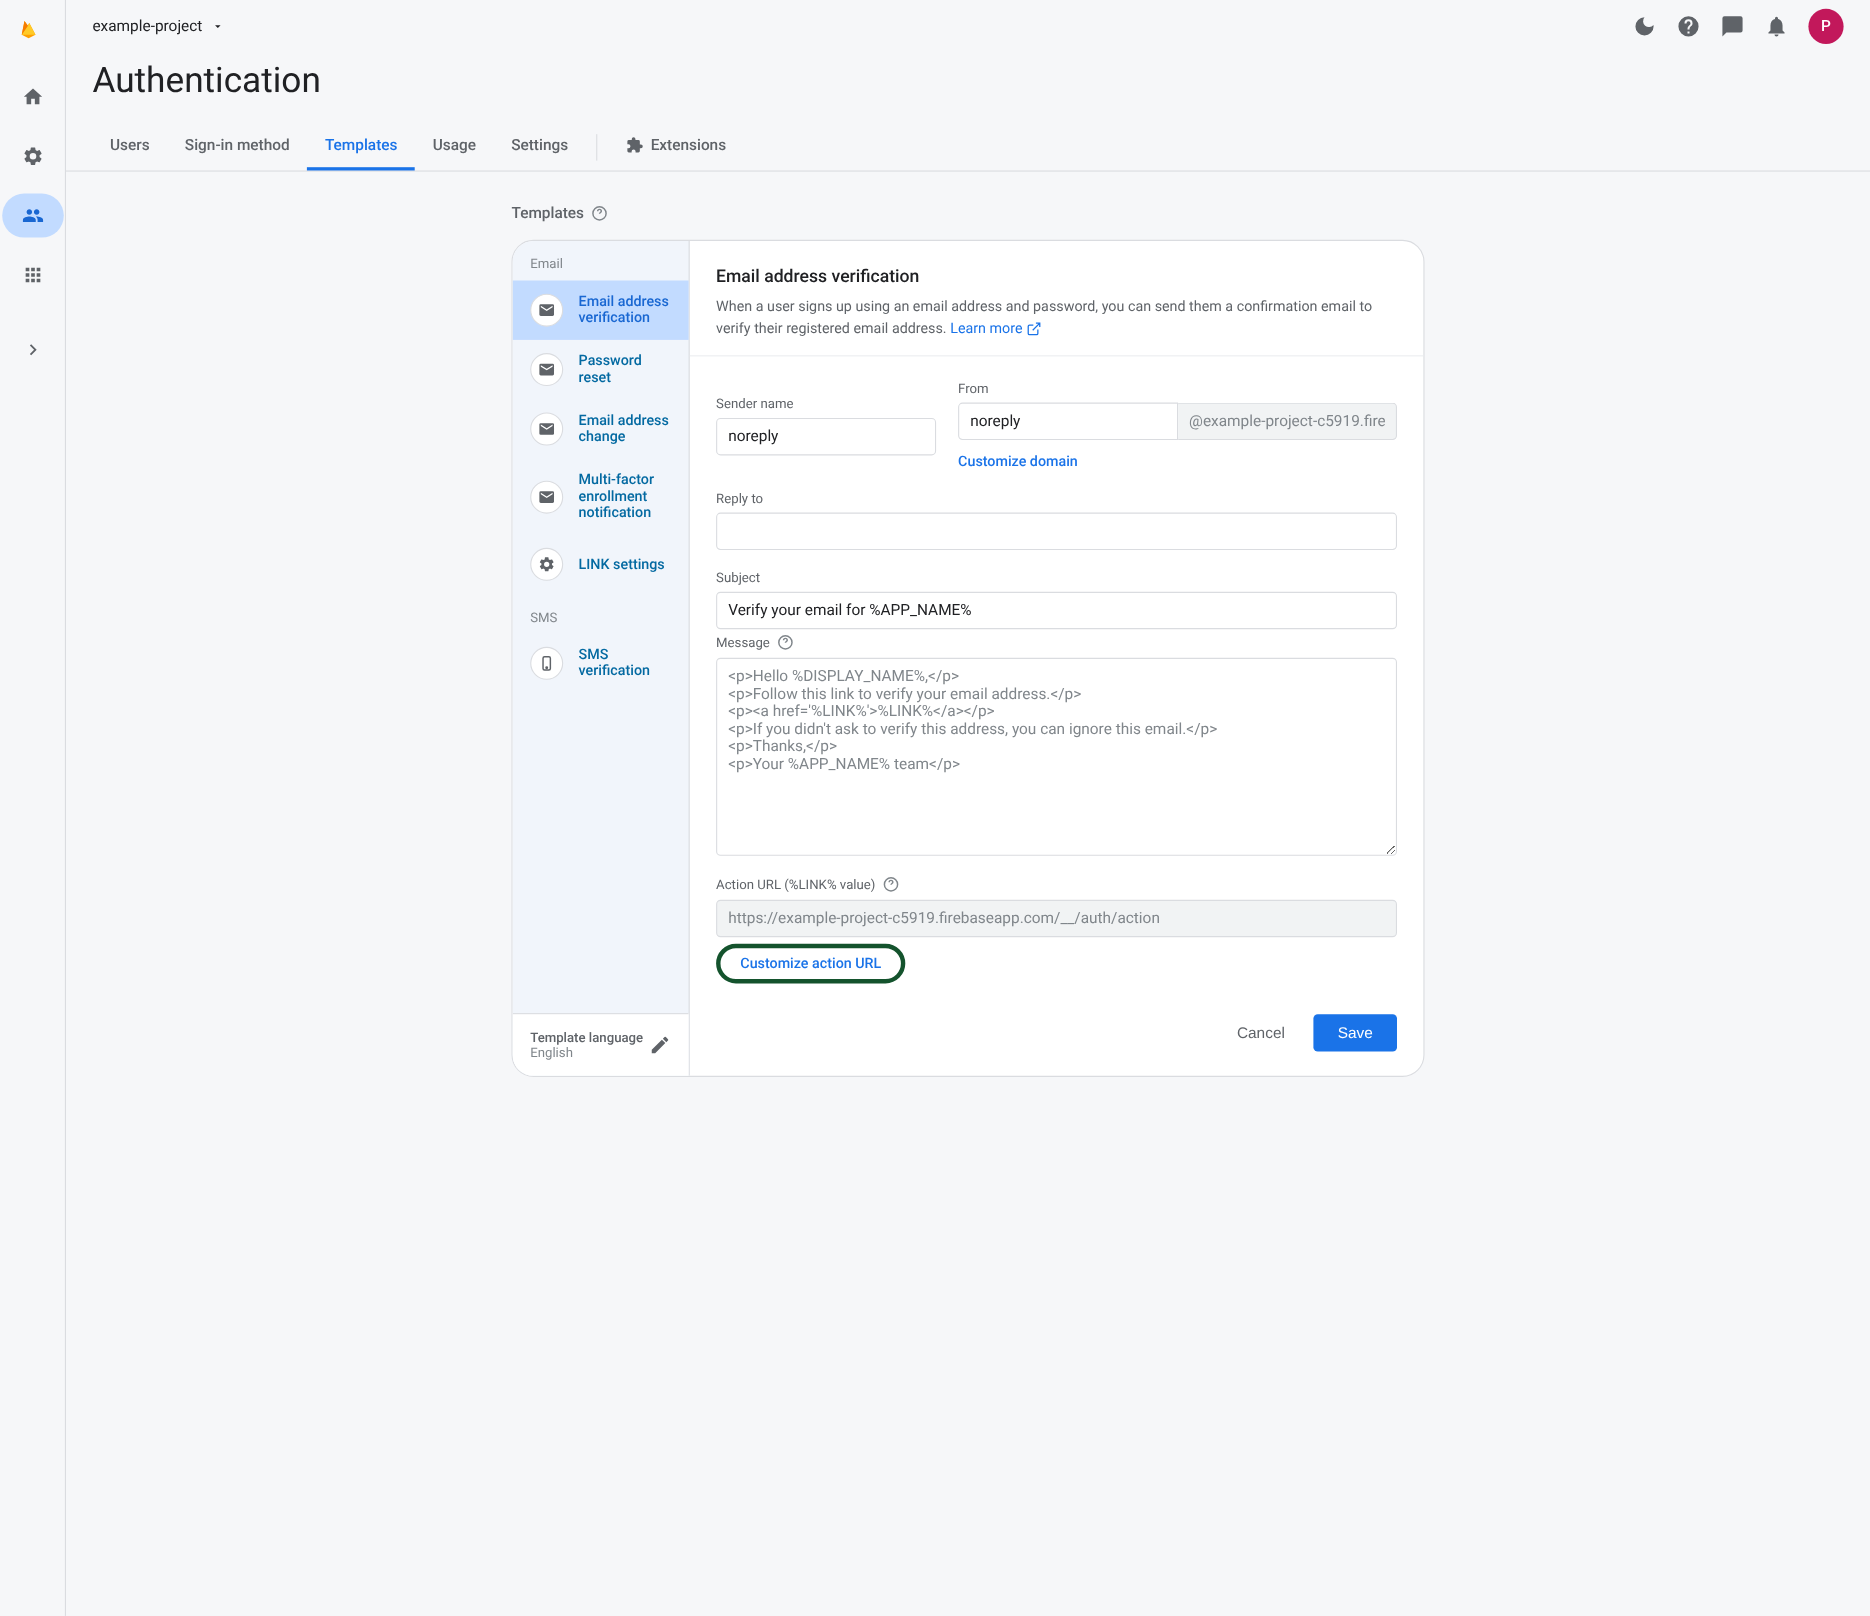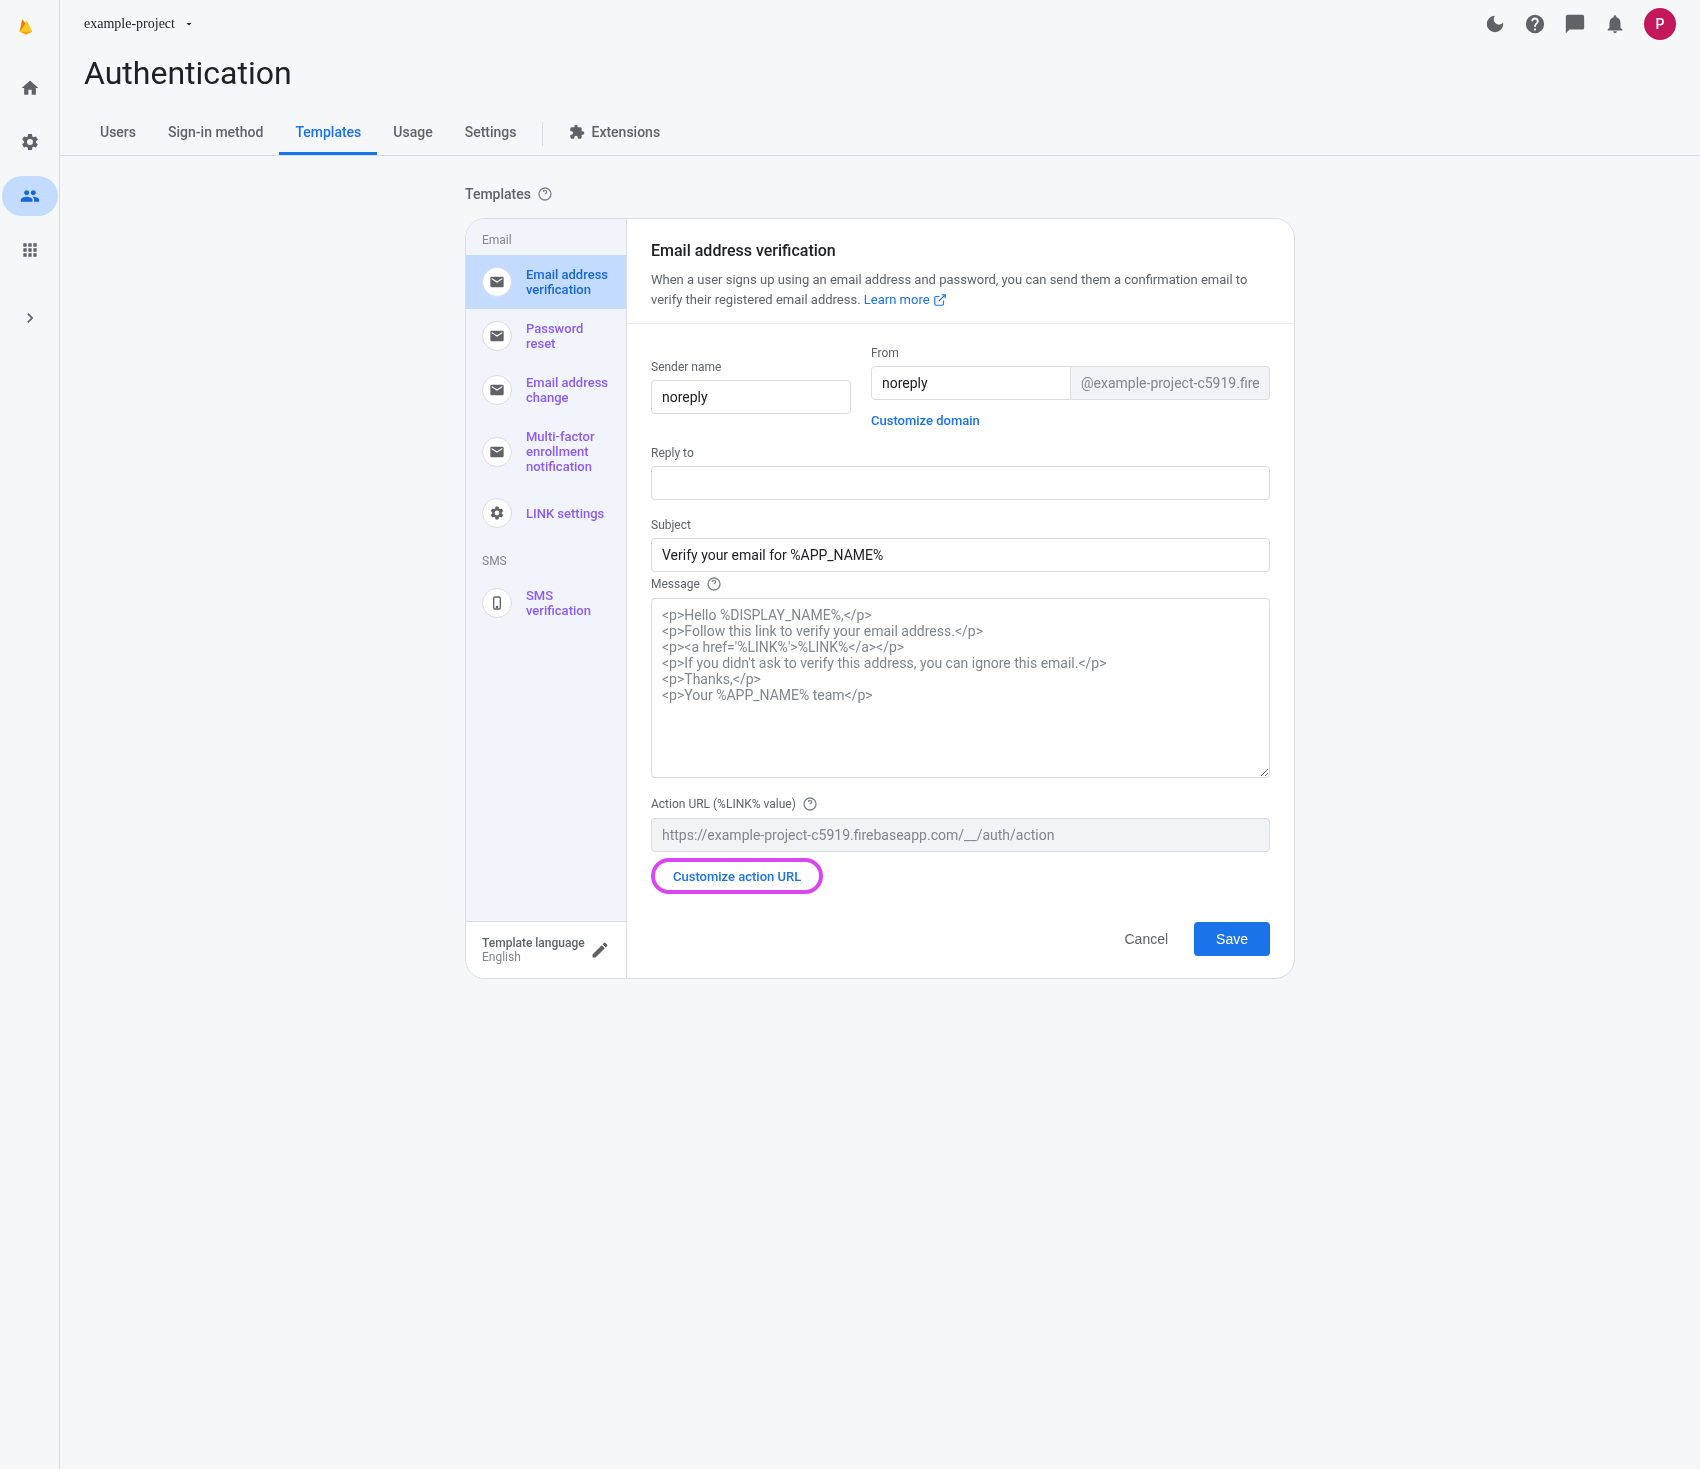--- a/index.html
+++ b/index.html
@@ -44,21 +44,20 @@
     
     .topbar {
       height: 48px;
       display: flex; align-items: center;
       padding: 0 24px;
     }
     .project-select {
       display: flex; align-items: center; gap: 8px;
       font-size: 14px; color: #202124;
       cursor: pointer;
-      font-family: Liberation Serif, serif;
     }
     .topbar-spacer { flex: 1; }
     .topbar-icons { display: flex; gap: 18px; align-items: center; }
     .topbar-icons .ticon { width: 22px; height: 22px; color: #5f6368; cursor: pointer; }
     .avatar {
       width: 32px; height: 32px; border-radius: 50%;
       background: #c2185b;
       color: white; display: flex; align-items: center; justify-content: center;
       font-weight: 500; font-size: 14px;
     }
@@ -103,21 +102,21 @@
     
     
     .template-list { width: 260px; background: #f1f5fb; border-right: 1px solid #dadce0; display: flex; flex-direction: column; }
     .template-group-label {
       font-size: 12px; color: #80868b;
       padding: 14px 16px 8px 16px;
     }
     .template-item {
       display: flex; align-items: center; gap: 14px;
       padding: 12px 16px; cursor: pointer;
-      font-size: 13px; font-weight: 500; color: #8b5cf6;
+      font-size: 13px; font-weight: 500; color: #0369a1;
     }
     .template-item.active {
       background: #c2dbff;
       color: #1967d2;
     }
     .template-item .iconwrap {
       width: 30px; height: 30px; border-radius: 50%;
       background: #fff; border: 1px solid #dadce0;
       display: flex; align-items: center; justify-content: center;
       color: #5f6368;
@@ -156,21 +155,21 @@
     .field textarea { resize: vertical; min-height: 180px; color: #80868b; }
     
     .dual-input { display: flex; gap: 0; }
     .dual-input input:first-child { border-top-right-radius: 0; border-bottom-right-radius: 0; flex: 0.9; }
     .dual-input input:last-child { border-top-left-radius: 0; border-bottom-left-radius: 0; border-left: none; flex: 1; }
     
     .link-right { text-align: left; margin-top: 6px; }
     .link-right a { color: #1a73e8; font-size: 13px; font-weight: 500; text-decoration: none; cursor: pointer; }
     
     .highlight-ring {
-      border: 4px solid #d946ef;
+      border: 4px solid #14532d;
       border-radius: 18px;
       padding: 6px 18px;
       display: inline-block;
     }
     
     .footer-buttons {
       display: flex; justify-content: flex-end; gap: 14px;
       margin-top: 28px; align-items: center;
     }
     .btn-text { color: #5f6368; font-size: 14px; font-weight: 500; cursor: pointer; background: none; border: none; padding: 8px 12px; }

